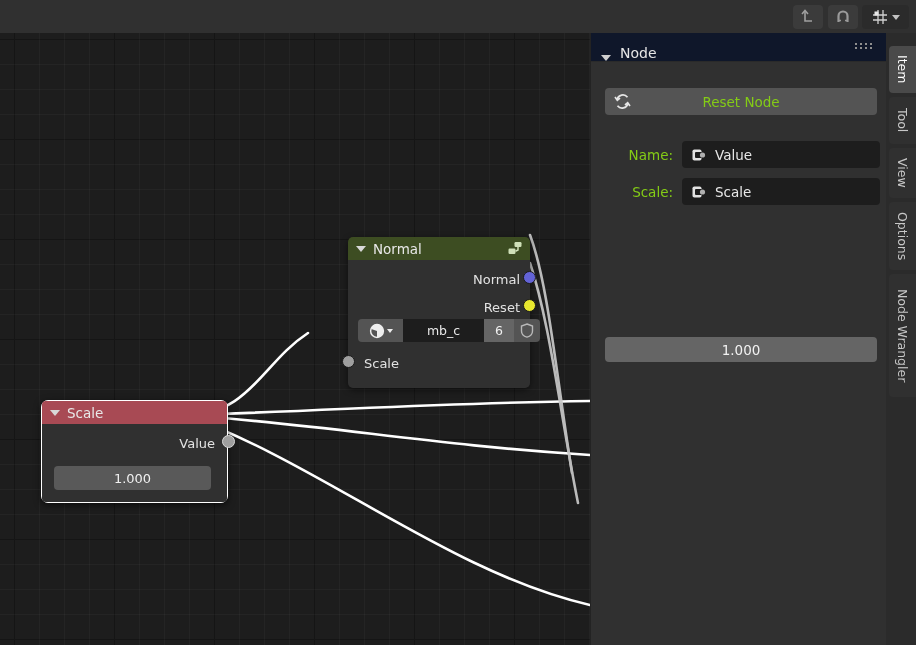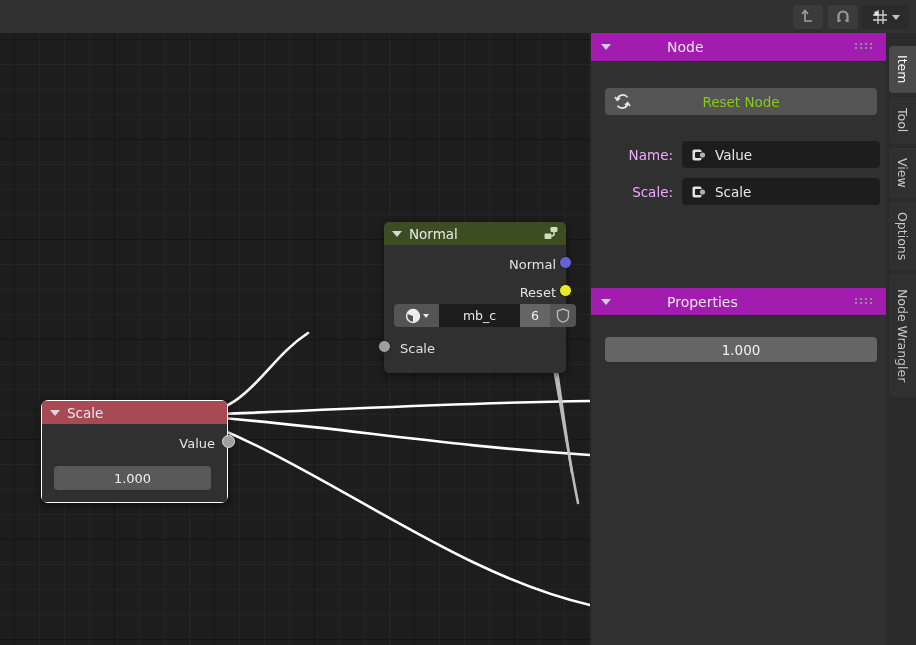--- a/index.html
+++ b/index.html
@@ -80,23 +80,22 @@
     position: absolute; width: 11px; height: 11px;
     border-radius: 50%; border: 1px solid #1a1a1a;
   }
   .row-label {
     font-size: 13px; color: #e2e2e2;
     line-height: 28px; height: 28px;
   }
 
   
   #node-normal {
-    left: 348px; top: 189px; width: 182px;
+    left: 348px; top: 204px; width: 182px;
     box-shadow: 0 2px 6px rgba(0,0,0,0.55);
-    margin-left: 36px;
   }
   #node-normal .node-head { background: #3d4d22; }
   #node-normal .node-body { height: 128px; position: relative; }
   .nn-out { position: absolute; right: 10px; text-align: right; }
   .texrow {
     position: absolute; left: 10px; top: 59px;
     width: 182px; height: 23px;
     display: flex; align-items: stretch;
     border-radius: 4px; overflow: hidden;
   }
@@ -136,25 +135,24 @@
   }
 
   
   .sidebar {
     position: absolute; left: 590px; top: 33px;
     width: 296px; height: 612px;
     background: #303030;
     border-left: 1px solid #232323;
   }
   .panel-head {
-    height: 28px; display: flex; align-items: center;
-    padding: 0 10px; background: #a21caf;
+    height: 28px; display: flex; align-items: flex-end;
+    padding: 0 10px; background: #0f172a;
     border-bottom: 1px solid #2a2a2a;
     position: relative;
-    gap: 47px;
   }
   .panel-title { font-size: 14px; color: #e6e6e6; }
   .tri-p {
     width: 0; height: 0; margin-right: 9px;
     border-left: 5px solid transparent;
     border-right: 5px solid transparent;
     border-top: 6px solid #cfcfcf;
   }
   .dots { position: absolute; right: 10px; top: 10px; width: 22px; height: 9px; }
   .dots i {
@@ -169,21 +167,21 @@
     color: #84cc16; font-size: 13.5px; position: absolute;
   }
   .reset-ico { position: absolute; left: 8px; top: 4px; }
 
   .field-row {
     position: absolute; left: 0; width: 296px; height: 27px;
     display: flex; align-items: center;
   }
   .field-lab {
     width: 82px; text-align: right; padding-right: 9px;
-    font-size: 13.5px; color: #f0abfc;
+    font-size: 13.5px; color: #84cc16;
   }
   .field-box {
     width: 198px; height: 27px;
     background: #1d1d1d; border-radius: 4px;
     display: flex; align-items: center; gap: 8px;
     padding-left: 9px; box-sizing: border-box;
     color: #e8e8e8; font-size: 13.5px;
   }
 
   .color-row {
@@ -377,34 +375,20 @@
         <svg width="16" height="16" viewBox="0 0 16 16">
           <rect x="1.5" y="2.5" width="9" height="11" rx="1.8" fill="#e2e2e2"></rect>
           <rect x="4" y="5" width="7" height="6" rx="1" fill="#1d1d1d"></rect>
           <circle cx="11.5" cy="8" r="2.6" fill="#b0b0b0"></circle>
         </svg>
         <span>Scale</span>
       </div>
     </div>
 
 
-    <div class="panel-head" style="position:absolute;left:0;top:255px;width:296px;box-sizing:border-box">
-      <span class="tri-p"></span>
-      <span class="panel-title">Properties</span>
-      <span class="dots">
-        <i style="left:0;top:0"></i>
-          <i style="left:5px;top:0"></i>
-          <i style="left:10px;top:0"></i>
-          <i style="left:15px;top:0"></i>
-        <i style="left:0;top:4px"></i>
-          <i style="left:5px;top:4px"></i>
-          <i style="left:10px;top:4px"></i>
-          <i style="left:15px;top:4px"></i>
-      </span>
-    </div>
 
     <div class="props-value">1.000</div>
   </div>
 
   <div class="tabstrip">
     <div class="vtab active" style="top:13px;height:47px">
       <span>Item</span>
     </div>
     <div class="vtab" style="top:64px;height:47px">
       <span>Tool</span>

